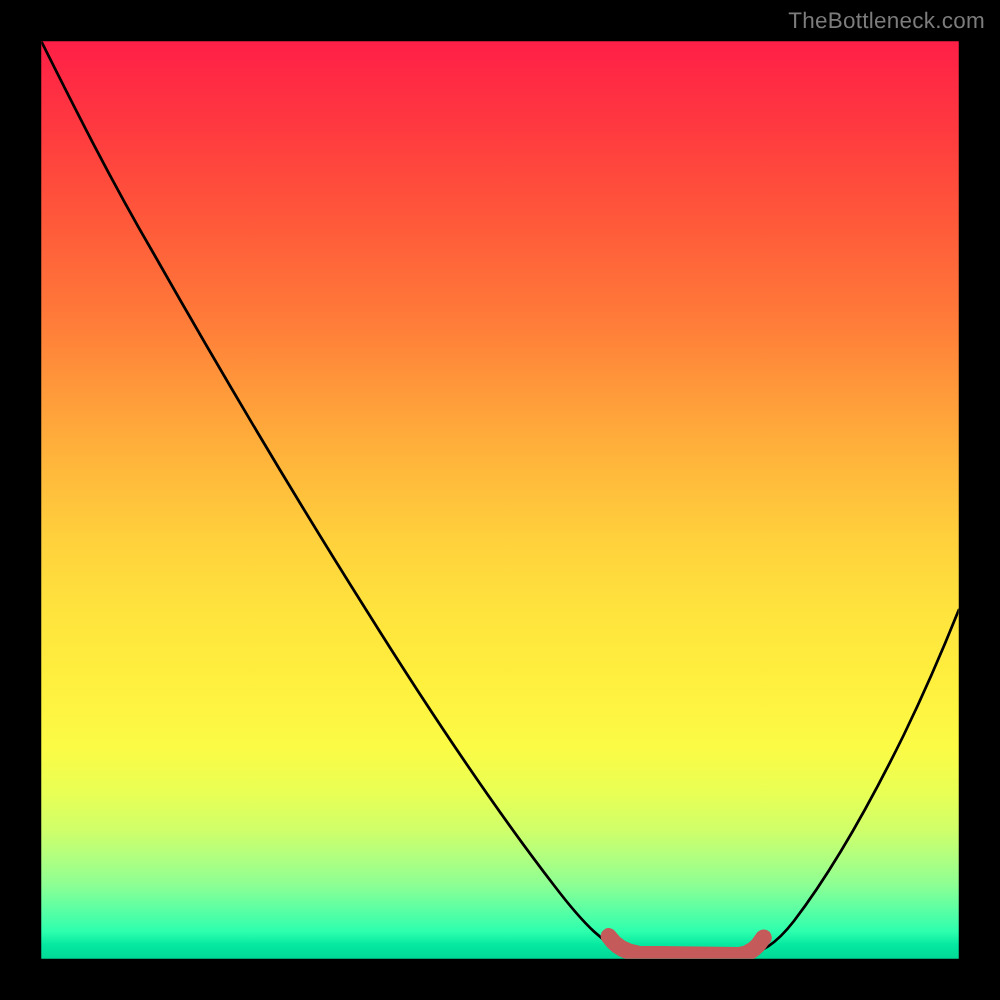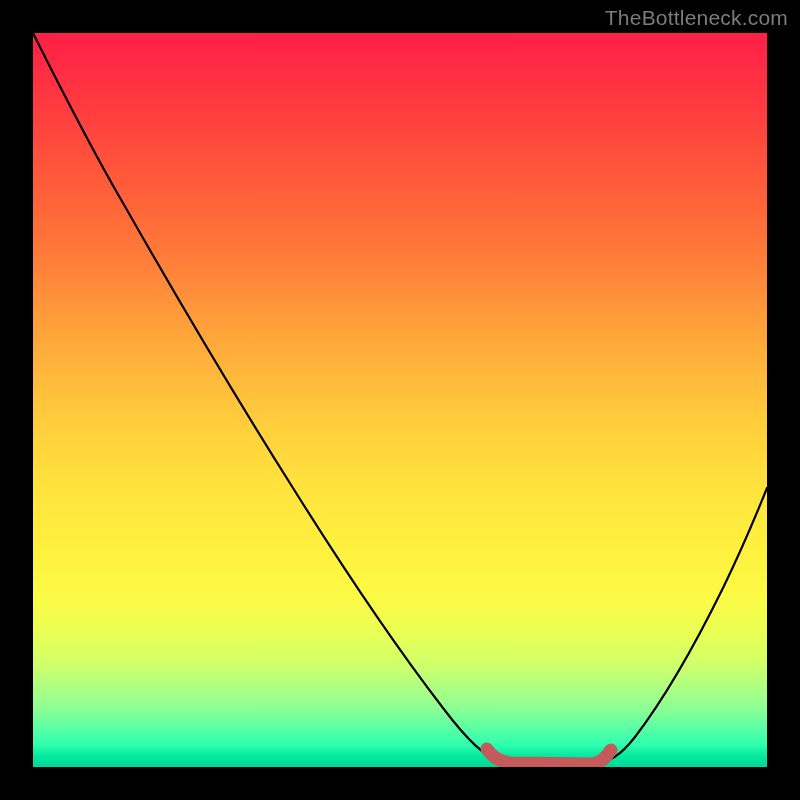--- a/index.html
+++ b/index.html
@@ -43,21 +43,21 @@
       #5effa3 94.5%,
       #2effae 97%,
       #05e8a0 98.5%,
       #00d896 100%);
   }
   .watermark {
     position: absolute;
     top: 6px;
     right: 12px;
     color: #7c7c7c;
-    font-size: 21px;
+    font-size: 18px;
     font-weight: 500;
     letter-spacing: 0.2px;
     margin-left: 25px;
   }
   svg.curve {
     position: absolute;
     top: 0;
     left: 0;
     width: 734px;
     height: 734px;

